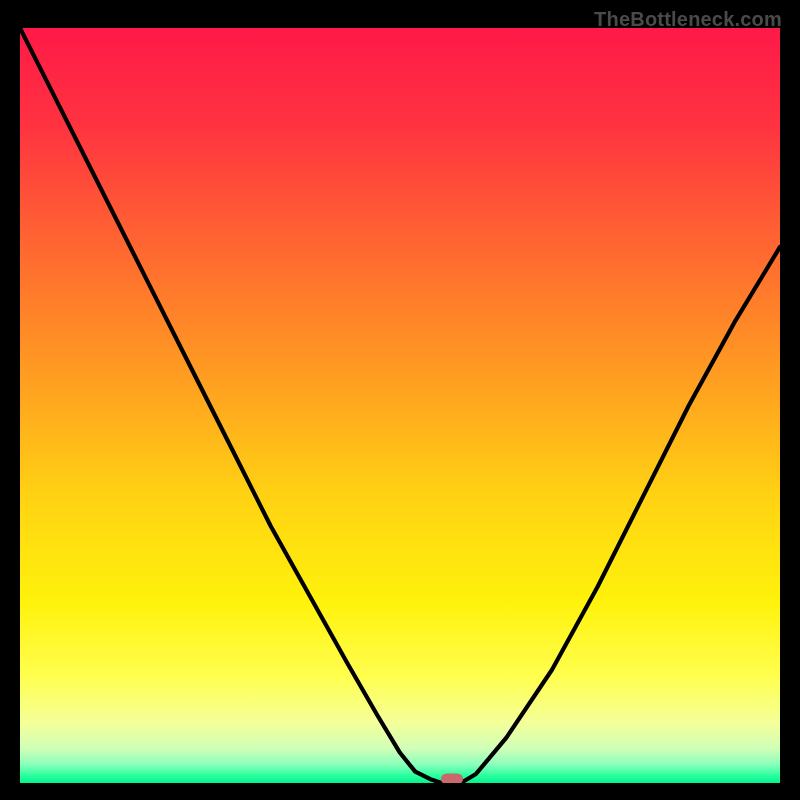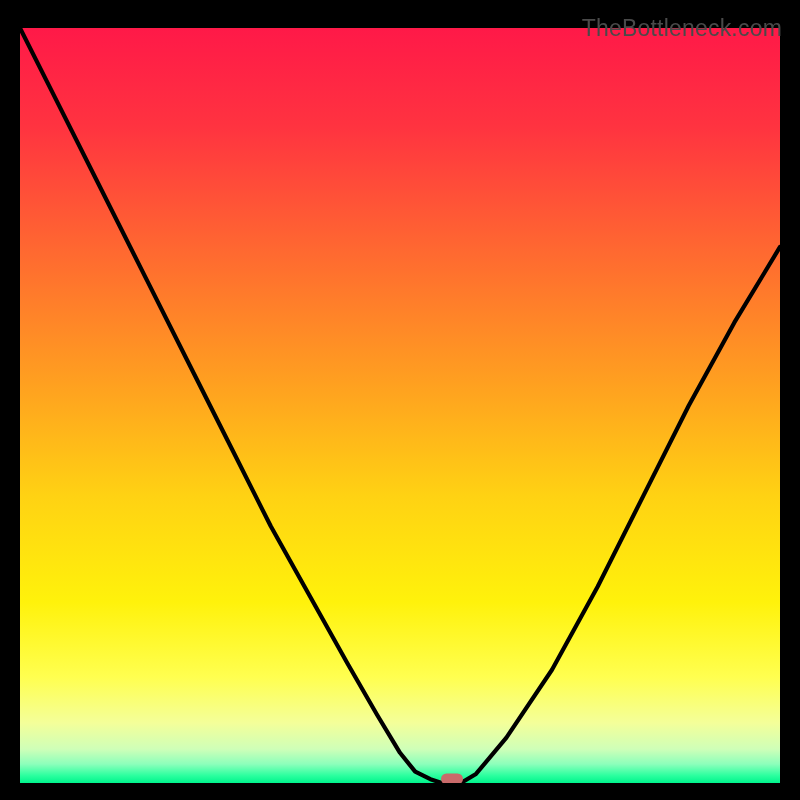--- a/index.html
+++ b/index.html
@@ -14,25 +14,25 @@
   .frame {
     position: absolute;
     left: 0;
     top: 0;
     width: 800px;
     height: 800px;
     background: #000;
   }
   .watermark {
     position: absolute;
-    top: 15px;
+    top: 8px;
     right: 18px;
     color: #4a4a4a;
-    font-size: 23px;
-    font-weight: 400;
+    font-size: 20px;
+    font-weight: 700;
     letter-spacing: 0.2px;
     z-index: 5;
   }
   .plot-area {
     position: absolute;
     left: 20px;
     top: 28px;
     width: 760px;
     height: 755px;
     overflow: hidden;

